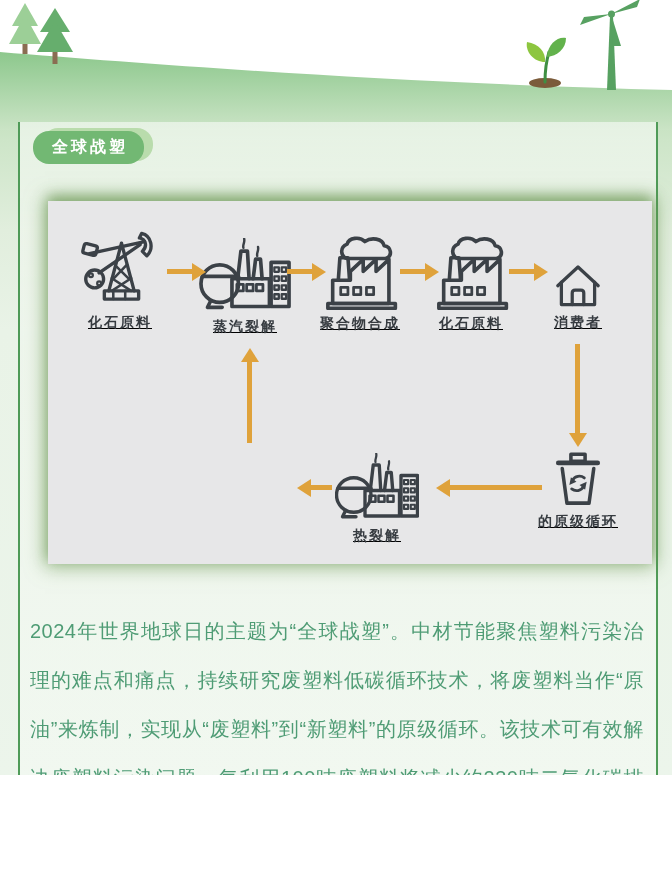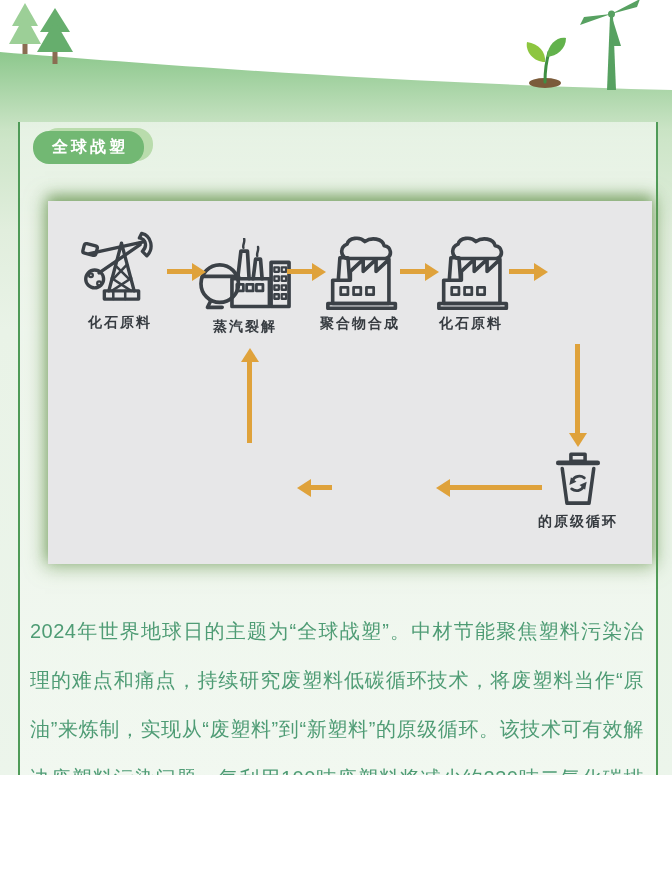--- a/index.html
+++ b/index.html
@@ -43,20 +43,21 @@
     position:relative;
     margin:37px 0 0 28px;
     width:604px;height:363px;
     background:#e7e7e8;
     box-shadow:0 0 18px 3px rgba(106,152,82,.60), 0 -5px 12px 0 rgba(92,140,70,.55);
   }
   .node{
     position:absolute;
     display:flex;flex-direction:column;align-items:center;
     transform:translateX(-50%);
+    text-decoration:underline;
   }
   .node .lbl{
     margin-top:5px;
     font-size:14px;font-weight:bold;letter-spacing:2px;
     color:#363b40;white-space:nowrap;
   }
   .icon-svg{display:block;stroke:#3b4147;fill:none;stroke-width:4.5;stroke-linecap:round;stroke-linejoin:round;}
   
   .arr{position:absolute;background:#dfa23b;}
   .arr-h{height:5px;}
@@ -217,26 +218,38 @@
             <use href="#i-tank"></use>
           </svg>
         <span class="lbl">蒸汽裂解</span>
       </div>
       <div class="node" style="left:423px;top:35px">
         <svg class="icon-svg" width="90" height="74">
             <use href="#i-smoke"></use>
           </svg>
         <span class="lbl">化石原料</span>
       </div>
+      <div class="node" style="left:530px;top:60px">
+        <svg class="icon-svg" width="52" height="48">
+            <use href="#i-house"></use>
+          </svg>
+        <span class="lbl">消费者</span>
+      </div>
 
       <div class="node" style="left:530px;top:250px">
         <svg class="icon-svg" width="52" height="57">
             <use href="#i-bin"></use>
           </svg>
         <span class="lbl">的原级循环</span>
+      </div>
+      <div class="node" style="left:329px;top:252px">
+        <svg class="icon-svg" width="84" height="69">
+            <use href="#i-tank"></use>
+          </svg>
+        <span class="lbl">热裂解</span>
       </div>
 
       <div class="arr arr-h arr-right" style="left:119px;top:68px;width:26px"></div>
       <div class="arr arr-h arr-right" style="left:239px;top:68px;width:26px"></div>
       <div class="arr arr-h arr-right" style="left:352px;top:68px;width:26px"></div>
       <div class="arr arr-h arr-right" style="left:461px;top:68px;width:26px"></div>
       <div class="arr arr-v arr-down" style="left:527px;top:143px;height:90px"></div>
       <div class="arr arr-h arr-left" style="left:401px;top:284px;width:93px"></div>
       <div class="arr arr-h arr-left" style="left:262px;top:284px;width:22px"></div>
       <div class="arr arr-v arr-up" style="left:199px;top:160px;height:82px"></div>

